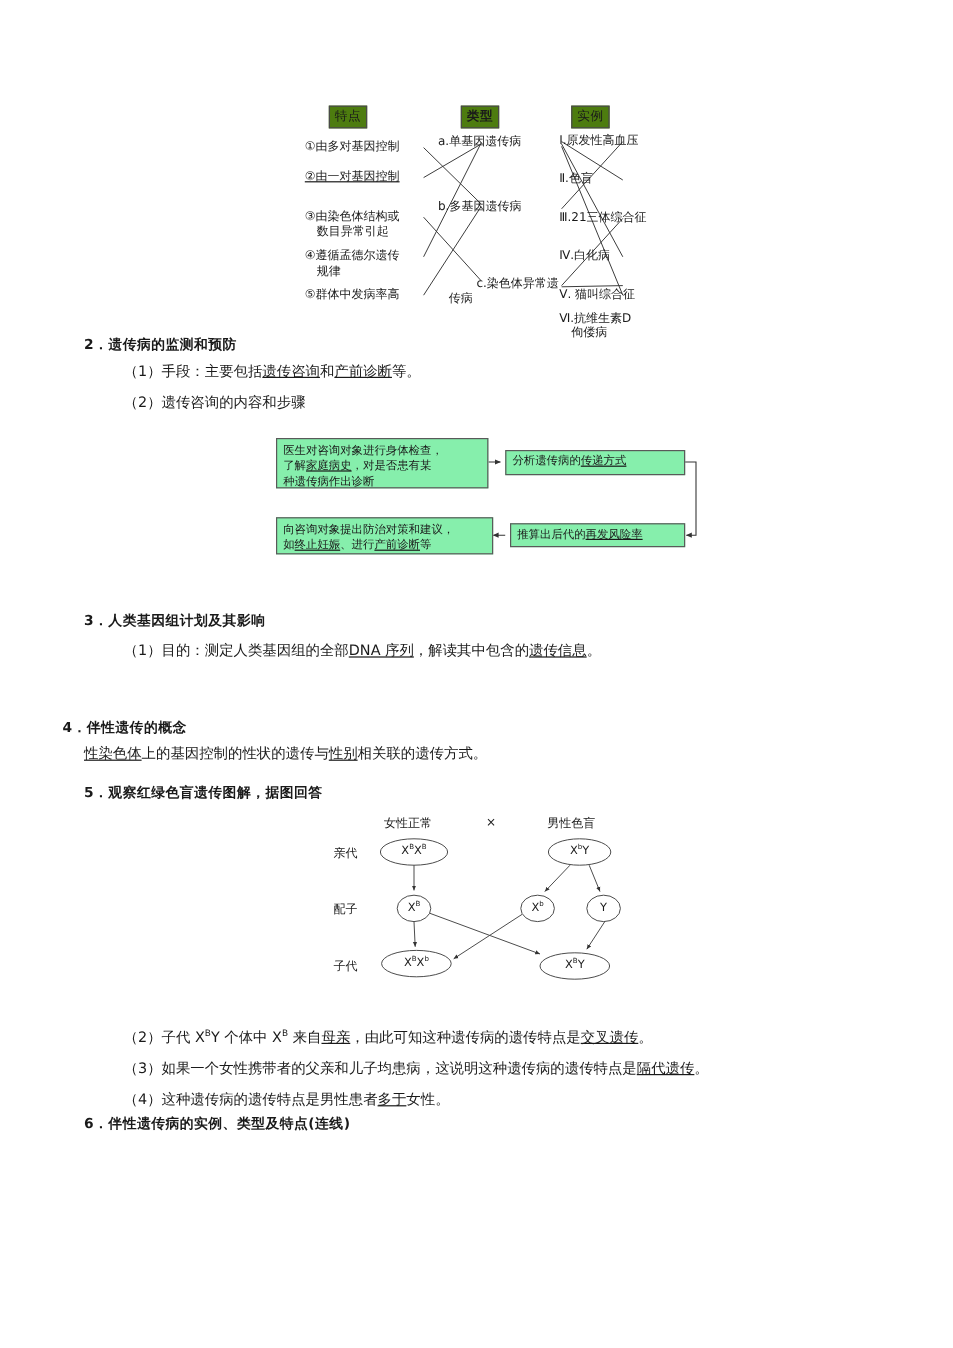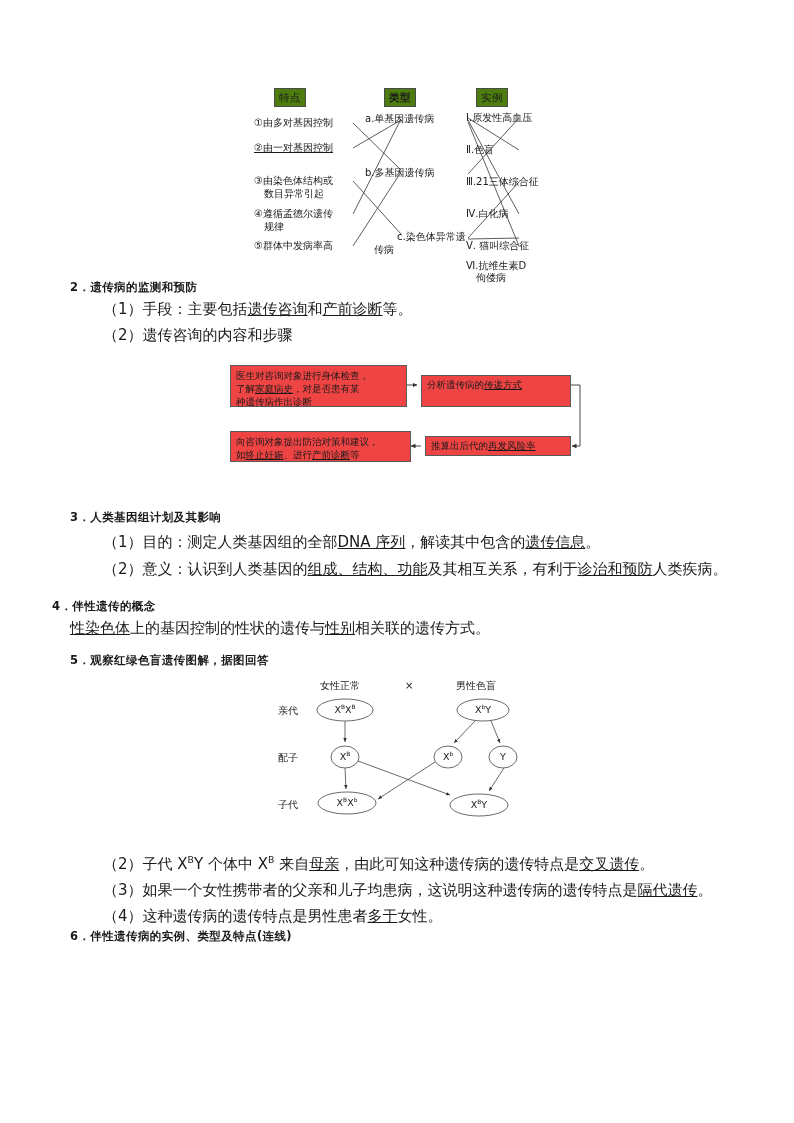--- a/index.html
+++ b/index.html
@@ -56,21 +56,21 @@
   
   .sec-head {
     position: absolute;
     font-weight: bold;
     font-size: 11.5px;
     letter-spacing: 0.4px;
     white-space: nowrap;
   }
   .para {
     position: absolute;
-    font-size: 15px;
+    font-size: 12px;
     line-height: 15px;
     white-space: nowrap;
   }
   .u { text-decoration: underline; }
   sup { font-size: 0.62em; vertical-align: super; line-height: 0; }
 
   
   #flow {
     position: absolute;
     left: 225px;
@@ -80,21 +80,21 @@
   }
   #flow svg {
     position: absolute;
     left: 0; top: 0;
     width: 360px;
     height: 120px;
   }
   .fbox {
     position: absolute;
     border: 1px solid #5a5a5a;
-    background: #ef4444;
+    background: #86efac;
     font-size: 9.5px;
     line-height: 13px;
     padding: 3px 5px;
     box-sizing: border-box;
   }
 
   
   #pedigree {
     position: absolute;
     left: 270px;
@@ -190,43 +190,40 @@
         <line x1="196" y1="84" x2="186" y2="84" marker-end="url(#ah)"></line>
       </g>
     </svg>
 
     <div class="fbox" style="left:5px; top:3px; width:177px; height:42px;">
       <div>医生对咨询对象进行身体检查，</div>
       <div><span>了解</span><span class="u">家庭病史</span><span>，对是否患有某</span></div>
       <div>种遗传病作出诊断</div>
     </div>
 
-    <div class="fbox" style="left:196px; top:13px; width:150px; height:32px; padding-top:2px;">
+    <div class="fbox" style="left:196px; top:13px; width:150px; height:21px; padding-top:2px;">
       <span>分析遗传病的</span><span class="u">传递方式</span>
     </div>
 
     <div class="fbox" style="left:200px; top:74px; width:146px; height:20px; padding-top:2px;">
       <span>推算出后代的</span><span class="u">再发风险率</span>
     </div>
 
     <div class="fbox" style="left:5px; top:69px; width:181px; height:31px;">
       <div>向咨询对象提出防治对策和建议，</div>
       <div><span>如</span><span class="u">终止妊娠</span><span>、进行</span><span class="u">产前诊断</span><span>等</span></div>
     </div>
   </div>
 
   <div class="sec-head" style="left:70px; top:510px;">3．人类基因组计划及其影响</div>
 
   <div class="para" style="left:103px; top:535px;">
     <span>（1）目的：测定人类基因组的全部</span><span class="u">DNA 序列</span><span>，解读其中包含的</span><span class="u">遗传信息</span><span>。</span>
   </div>
 
-  <div class="para" style="left:103px; top:562px;">
-    <span>（2）意义：认识到人类基因的</span><span class="u">组成、结构、功能</span><span>及其相互关系，有利于</span><span class="u">诊治和预防</span><span>人类疾病。</span>
-  </div>
 
   <div class="sec-head" style="left:52px; top:599px;">4．伴性遗传的概念</div>
 
   <div class="para" style="left:70px; top:621px;">
     <span class="u">性染色体</span><span>上的基因控制的性状的遗传与</span><span class="u">性别</span><span>相关联的遗传方式。</span>
   </div>
 
   <div class="sec-head" style="left:70px; top:653px;">5．观察红绿色盲遗传图解，据图回答</div>
 
   <div id="pedigree">

